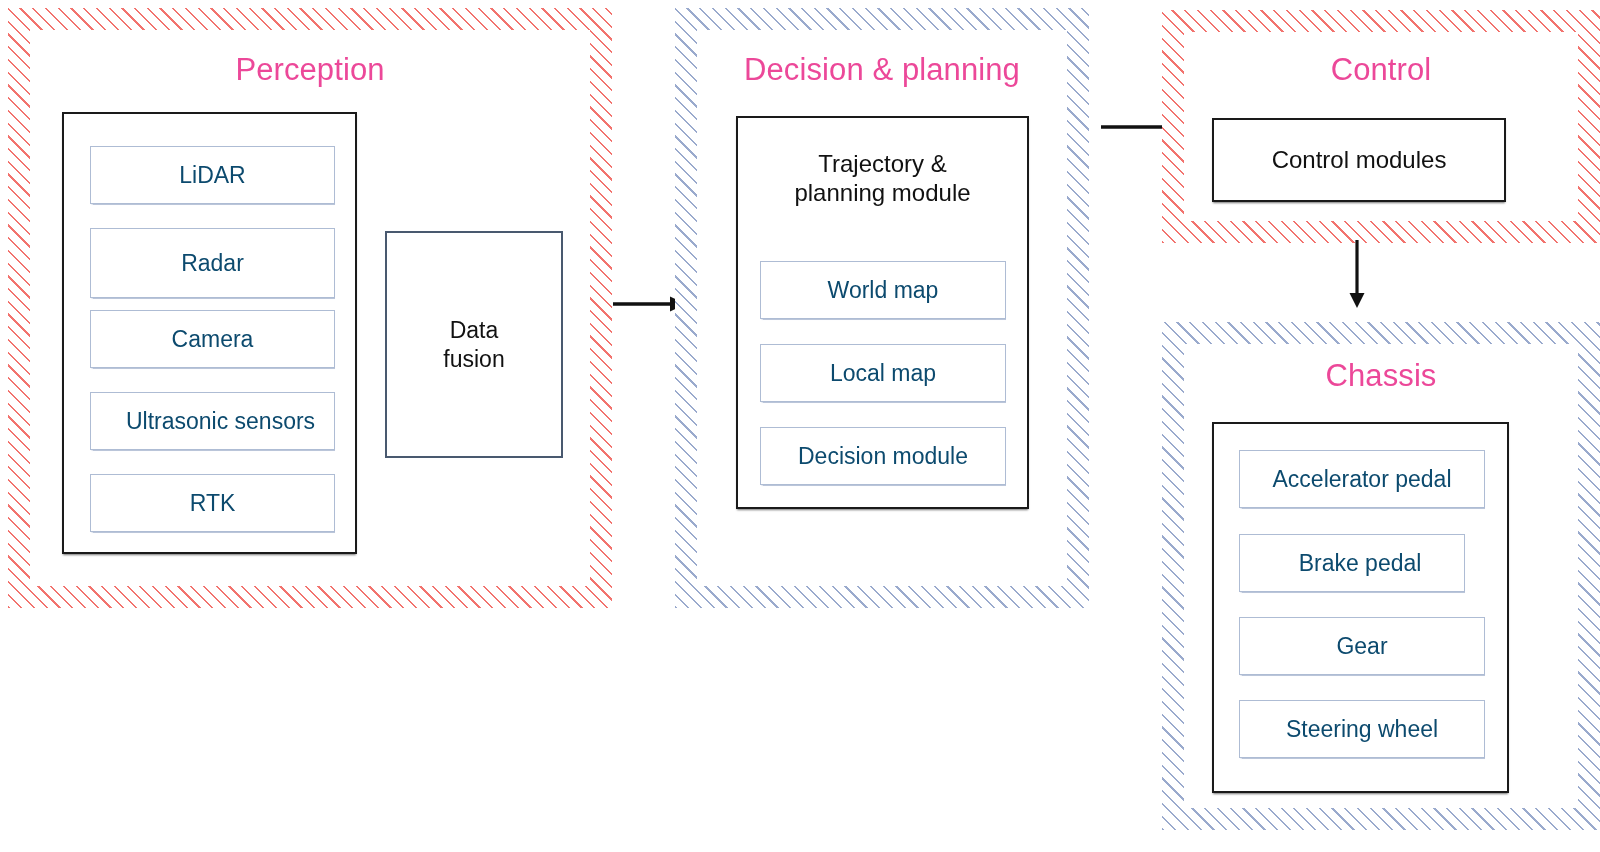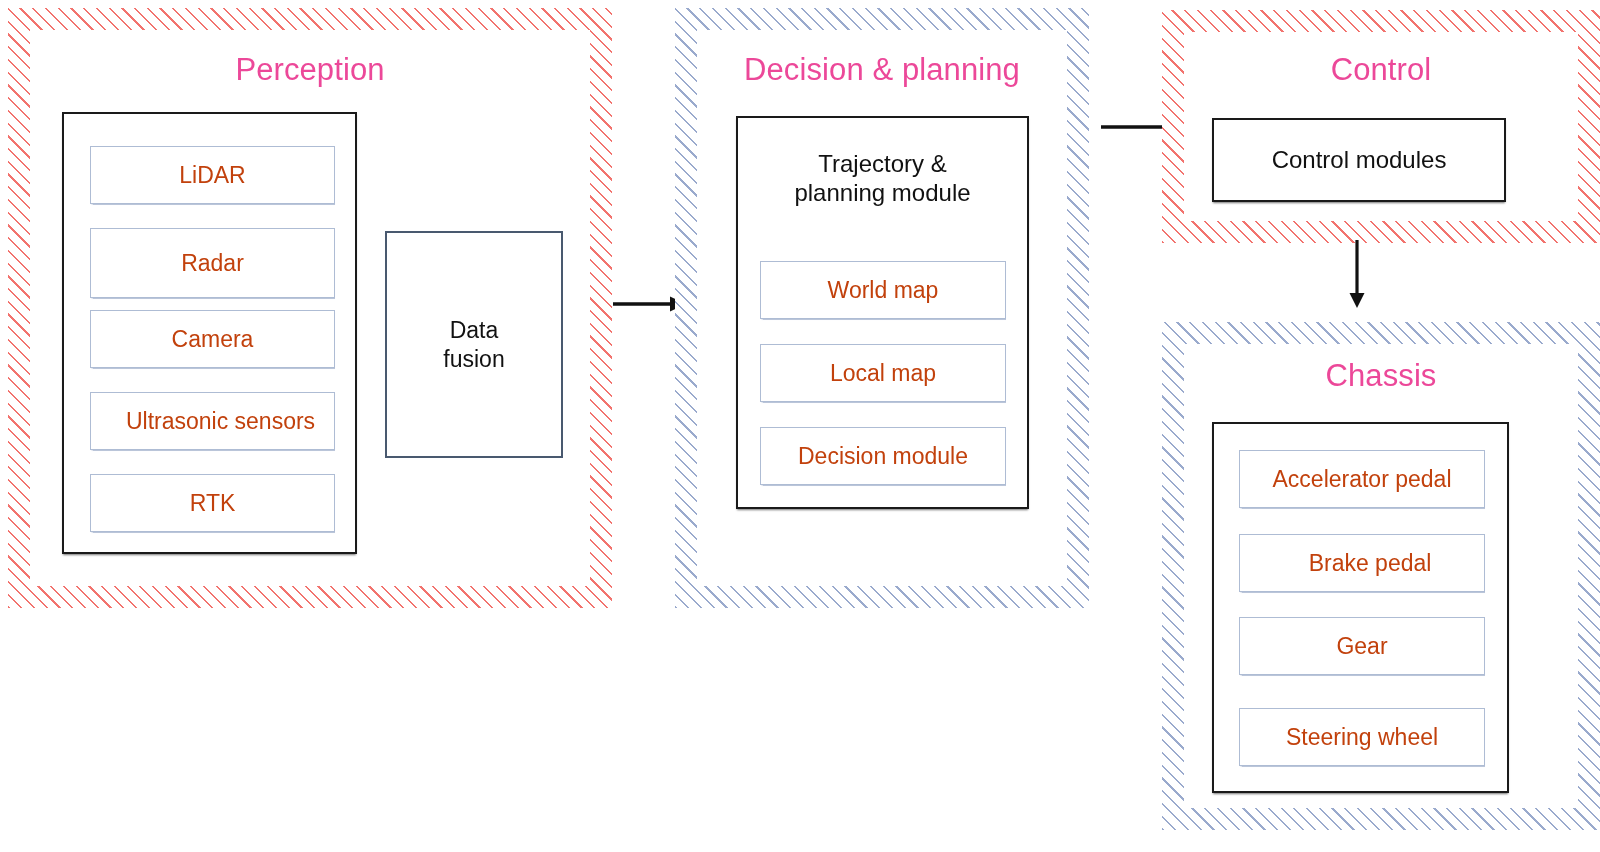--- a/index.html
+++ b/index.html
@@ -91,21 +91,21 @@
     background: #ffffff;
     border: 1.6px solid #aebcd4;
     box-shadow: 0 1px 1px -0.5px rgba(130,150,185,0.55);
     display: flex;
     align-items: center;
     justify-content: center;
   }
   .blue-box span {
     font-size: 23px;
     line-height: 27px;
-    color: #c2410c;
+    color: #0c4a6e;
     white-space: nowrap;
   }
 
   
   .slate-box {
     position: absolute;
     box-sizing: border-box;
     background: #ffffff;
     border: 2px solid #49596f;
     display: flex;
@@ -214,25 +214,25 @@
 
   <div class="panel" style="left:1162px; top:322px; width:438px; height:508px;">
     <div class="hatch hatch-blue"></div>
     <div class="inner-mask"></div>
     <div class="panel-title" style="top:36px;">Chassis</div>
 
     <div class="black-box" style="left:50px; top:100px; width:297px; height:371px;">
       <div class="blue-box" style="left:25px; top:26px; width:246px; height:58px;">
         <span>Accelerator pedal</span>
       </div>
-      <div class="blue-box" style="left:25px; top:110px; width:246px; height:58px;padding-left:16px;">
+      <div class="blue-box" style="left:25px; top:110px; width:226px; height:58px;padding-left:16px;">
         <span>Brake pedal</span>
       </div>
       <div class="blue-box" style="left:25px; top:193px; width:246px; height:58px;">
         <span>Gear</span>
       </div>
-      <div class="blue-box" style="left:25px; top:276px; width:246px; height:58px;margin-top:8px;">
+      <div class="blue-box" style="left:25px; top:276px; width:246px; height:58px;">
         <span>Steering wheel</span>
       </div>
     </div>
   </div>
 
 </div>
 
 </body></html>

